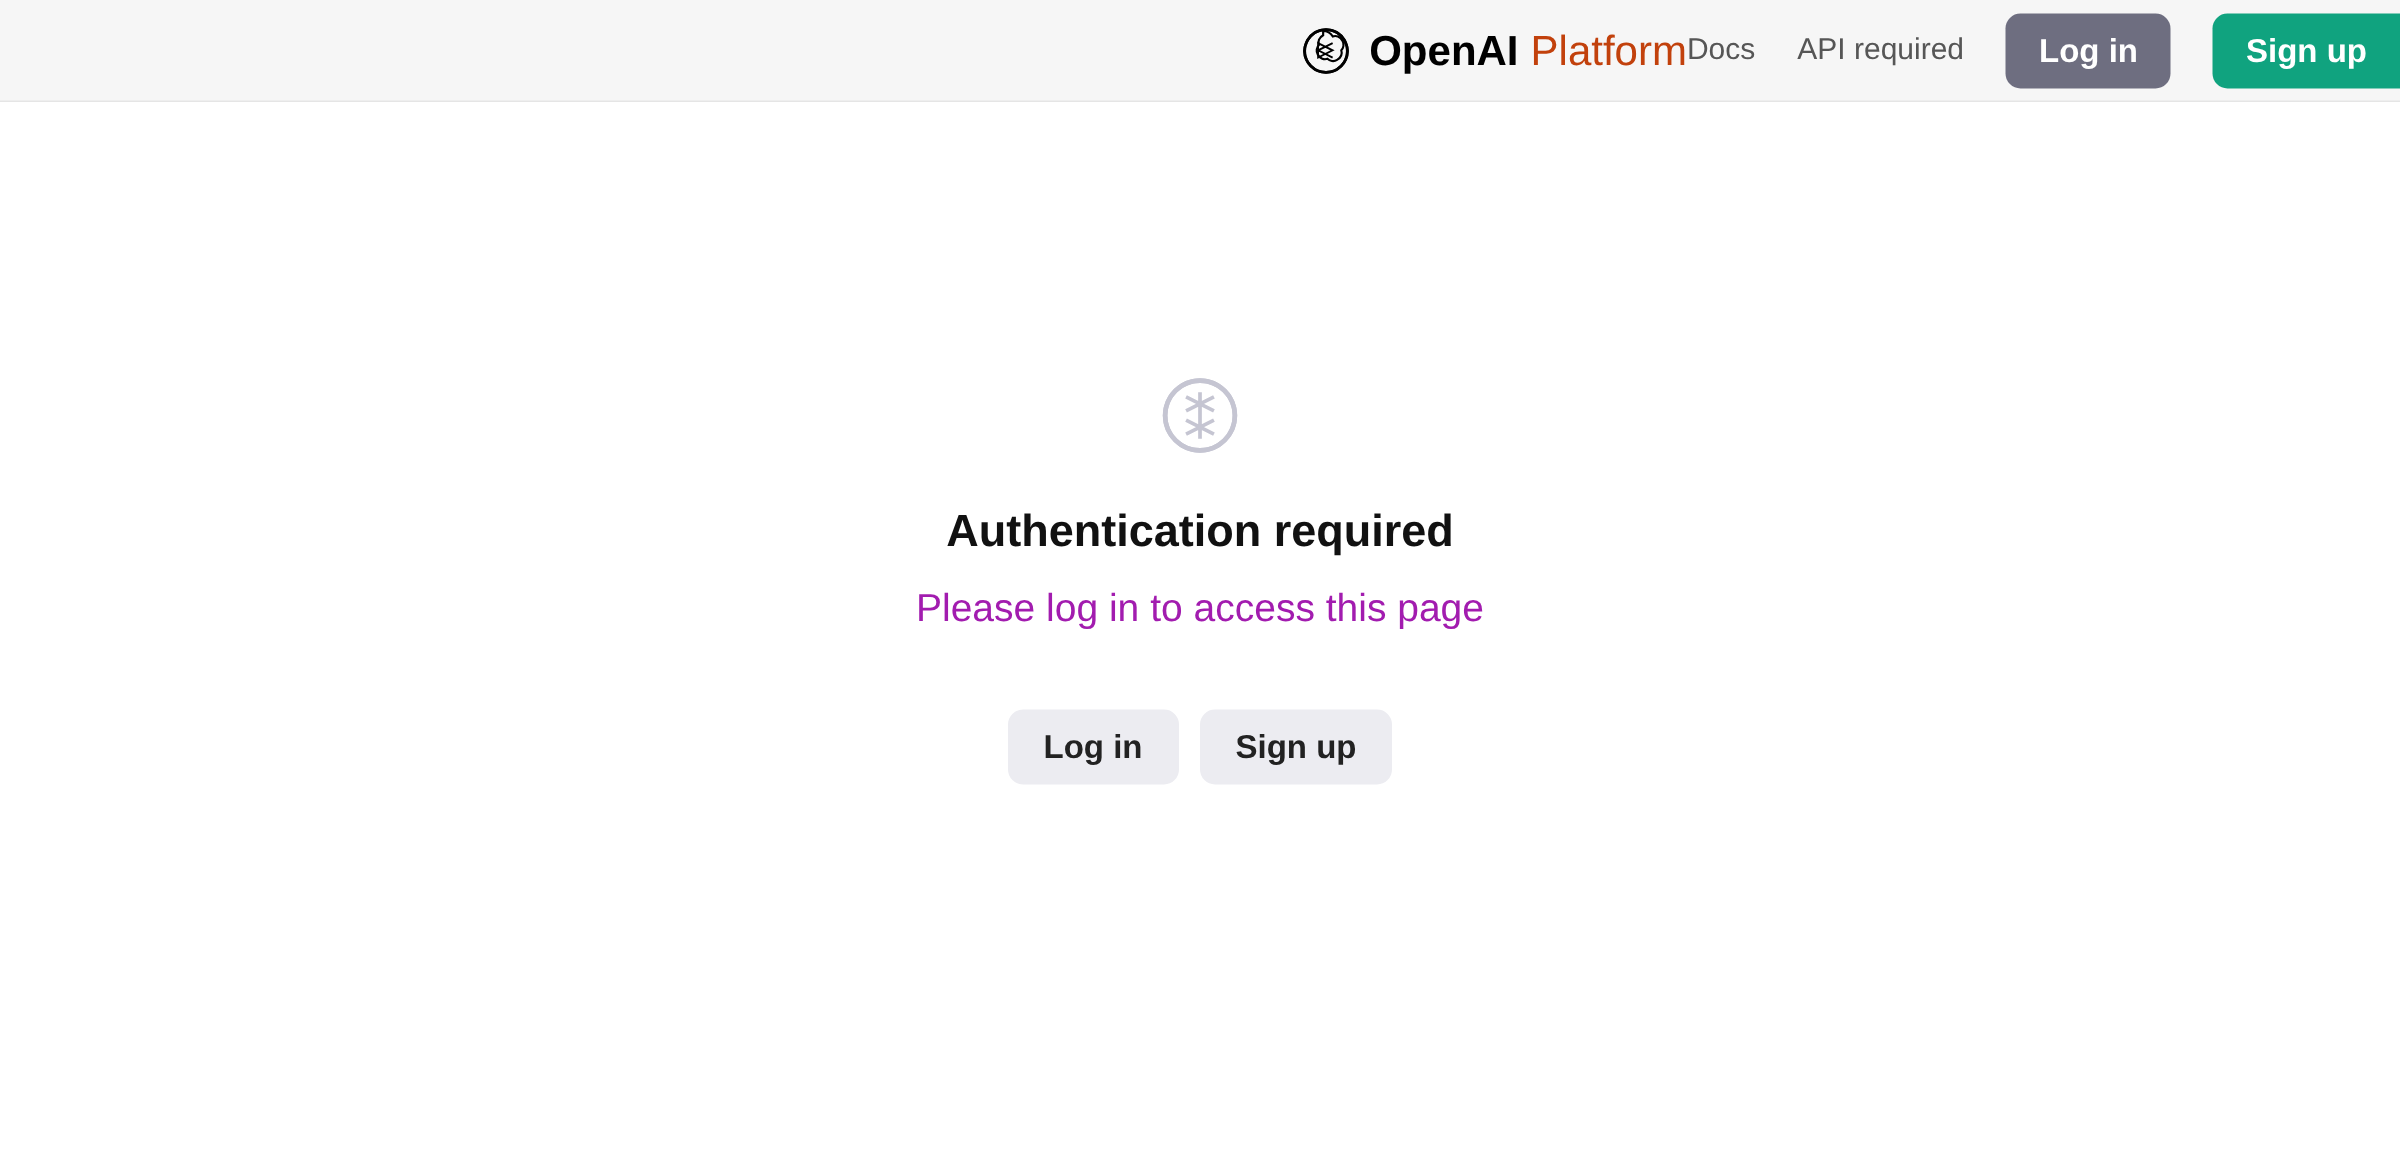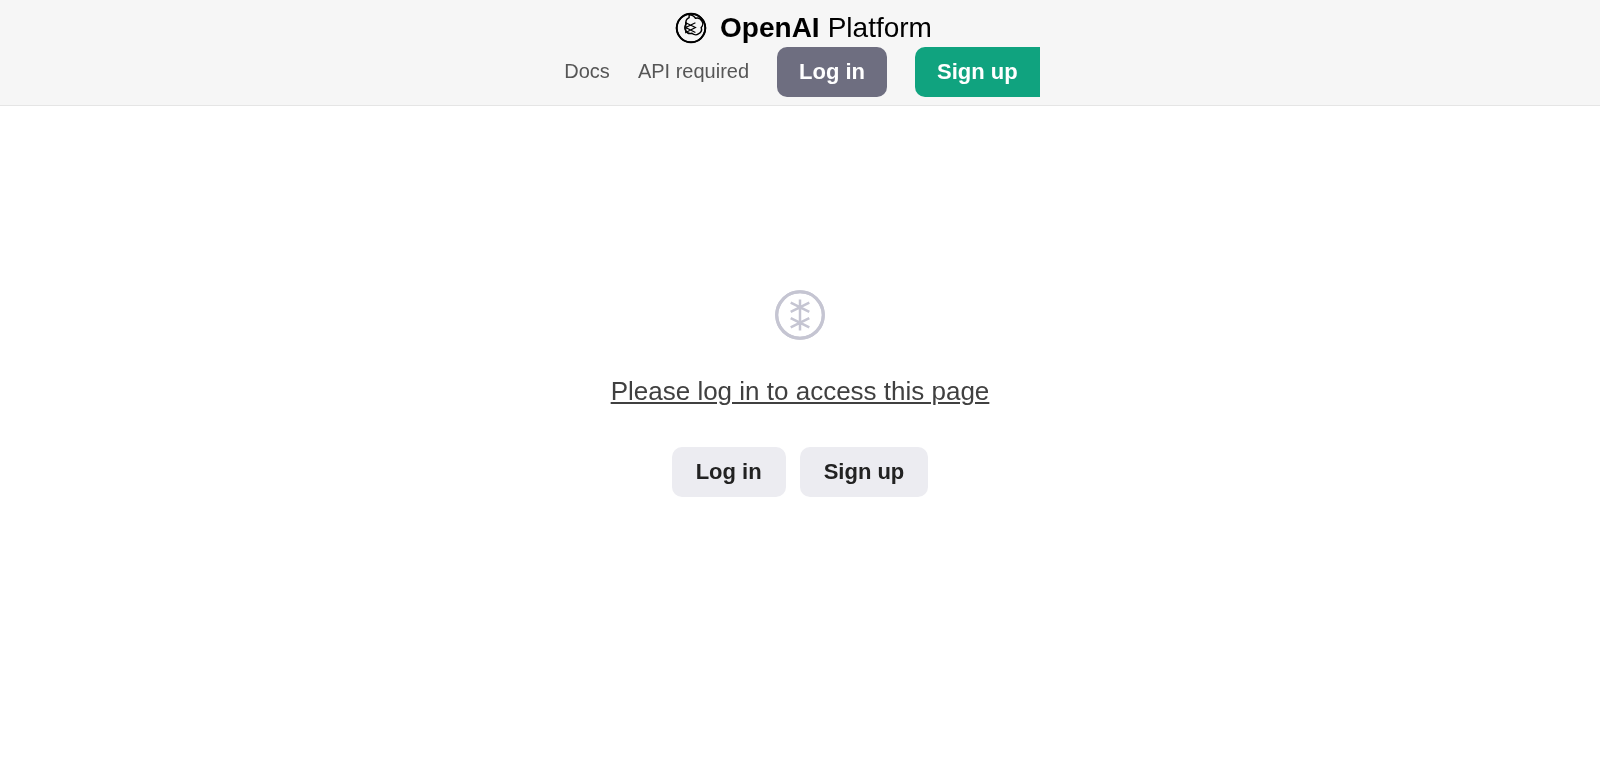--- a/index.html
+++ b/index.html
@@ -10,26 +10,25 @@
     body {
       font-family: -apple-system, BlinkMacSystemFont, "Segoe UI", Helvetica, Arial, sans-serif;
       background: #ffffff;
       width: 1600px;
       height: 768px;
       overflow: hidden;
     }
     .header {
       background: #f6f6f6;
       border-bottom: 1px solid #e5e5e5;
-      height: 106px;
+      height: 68px;
       display: flex;
       align-items: center;
-      justify-content: center;
+      justify-content: flex-end;
       padding: 0 0 0 4px;
-      flex-direction: column;
     }
     .brand {
       display: flex;
       align-items: center;
       gap: 10px;
     }
     .brand-icon {
       width: 38px;
       height: 38px;
       display: flex;
@@ -41,21 +40,21 @@
       align-items: baseline;
       gap: 8px;
       font-size: 28px;
     }
     .brand-strong {
       font-weight: 700;
       color: #000;
     }
     .brand-light {
       font-weight: 400;
-      color: #000000;
+      color: #c2410c;
     }
     .nav {
       display: flex;
       align-items: center;
       gap: 28px;
       padding-right: 0;
     }
     .nav-link {
       font-size: 20px;
       color: #565656;
@@ -97,23 +96,22 @@
       margin-bottom: 30px;
     }
     .main-title {
       font-size: 30px;
       font-weight: 700;
       color: #111;
       margin-bottom: 18px;
     }
     .main-sub {
       font-size: 26px;
-      color: #404040;
-      margin-bottom: 40px;
-      text-decoration: underline;
+      color: #a21caf;
+      margin-bottom: 52px;
     }
     .main-actions {
       display: flex;
       gap: 14px;
     }
     .btn-light {
       background: #ececf1;
       color: #222;
       border: none;
       border-radius: 10px;
@@ -151,18 +149,19 @@
 </header>
 
 <main class="main">
   <span class="main-icon">
     <svg viewBox="0 0 40 40" width="62" height="62" fill="none" stroke="#c5c5d2" stroke-width="2">
       <circle cx="20" cy="20" r="15" stroke-width="2"></circle>
       <path d="M20 5 a15 15 0 0 1 13 7.5 M33 12.5 a15 15 0 0 1 0 15 M33 27.5 a15 15 0 0 1 -13 7.5 M20 35 a15 15 0 0 1 -13 -7.5 M7 27.5 a15 15 0 0 1 0 -15 M7 12.5 a15 15 0 0 1 13 -7.5" stroke-width="2"></path>
       <path d="M14 12 L26 18 M26 12 L14 18 M14 22 L26 28 M26 22 L14 28 M20 10 L20 30" stroke-width="1.6"></path>
     </svg>
   </span>
+  <h1 class="main-title">Authentication required</h1>
   <p class="main-sub">Please log in to access this page</p>
   <div class="main-actions">
     <button class="btn-light">Log in</button>
     <button class="btn-light">Sign up</button>
   </div>
 </main>
 
 </body></html>

